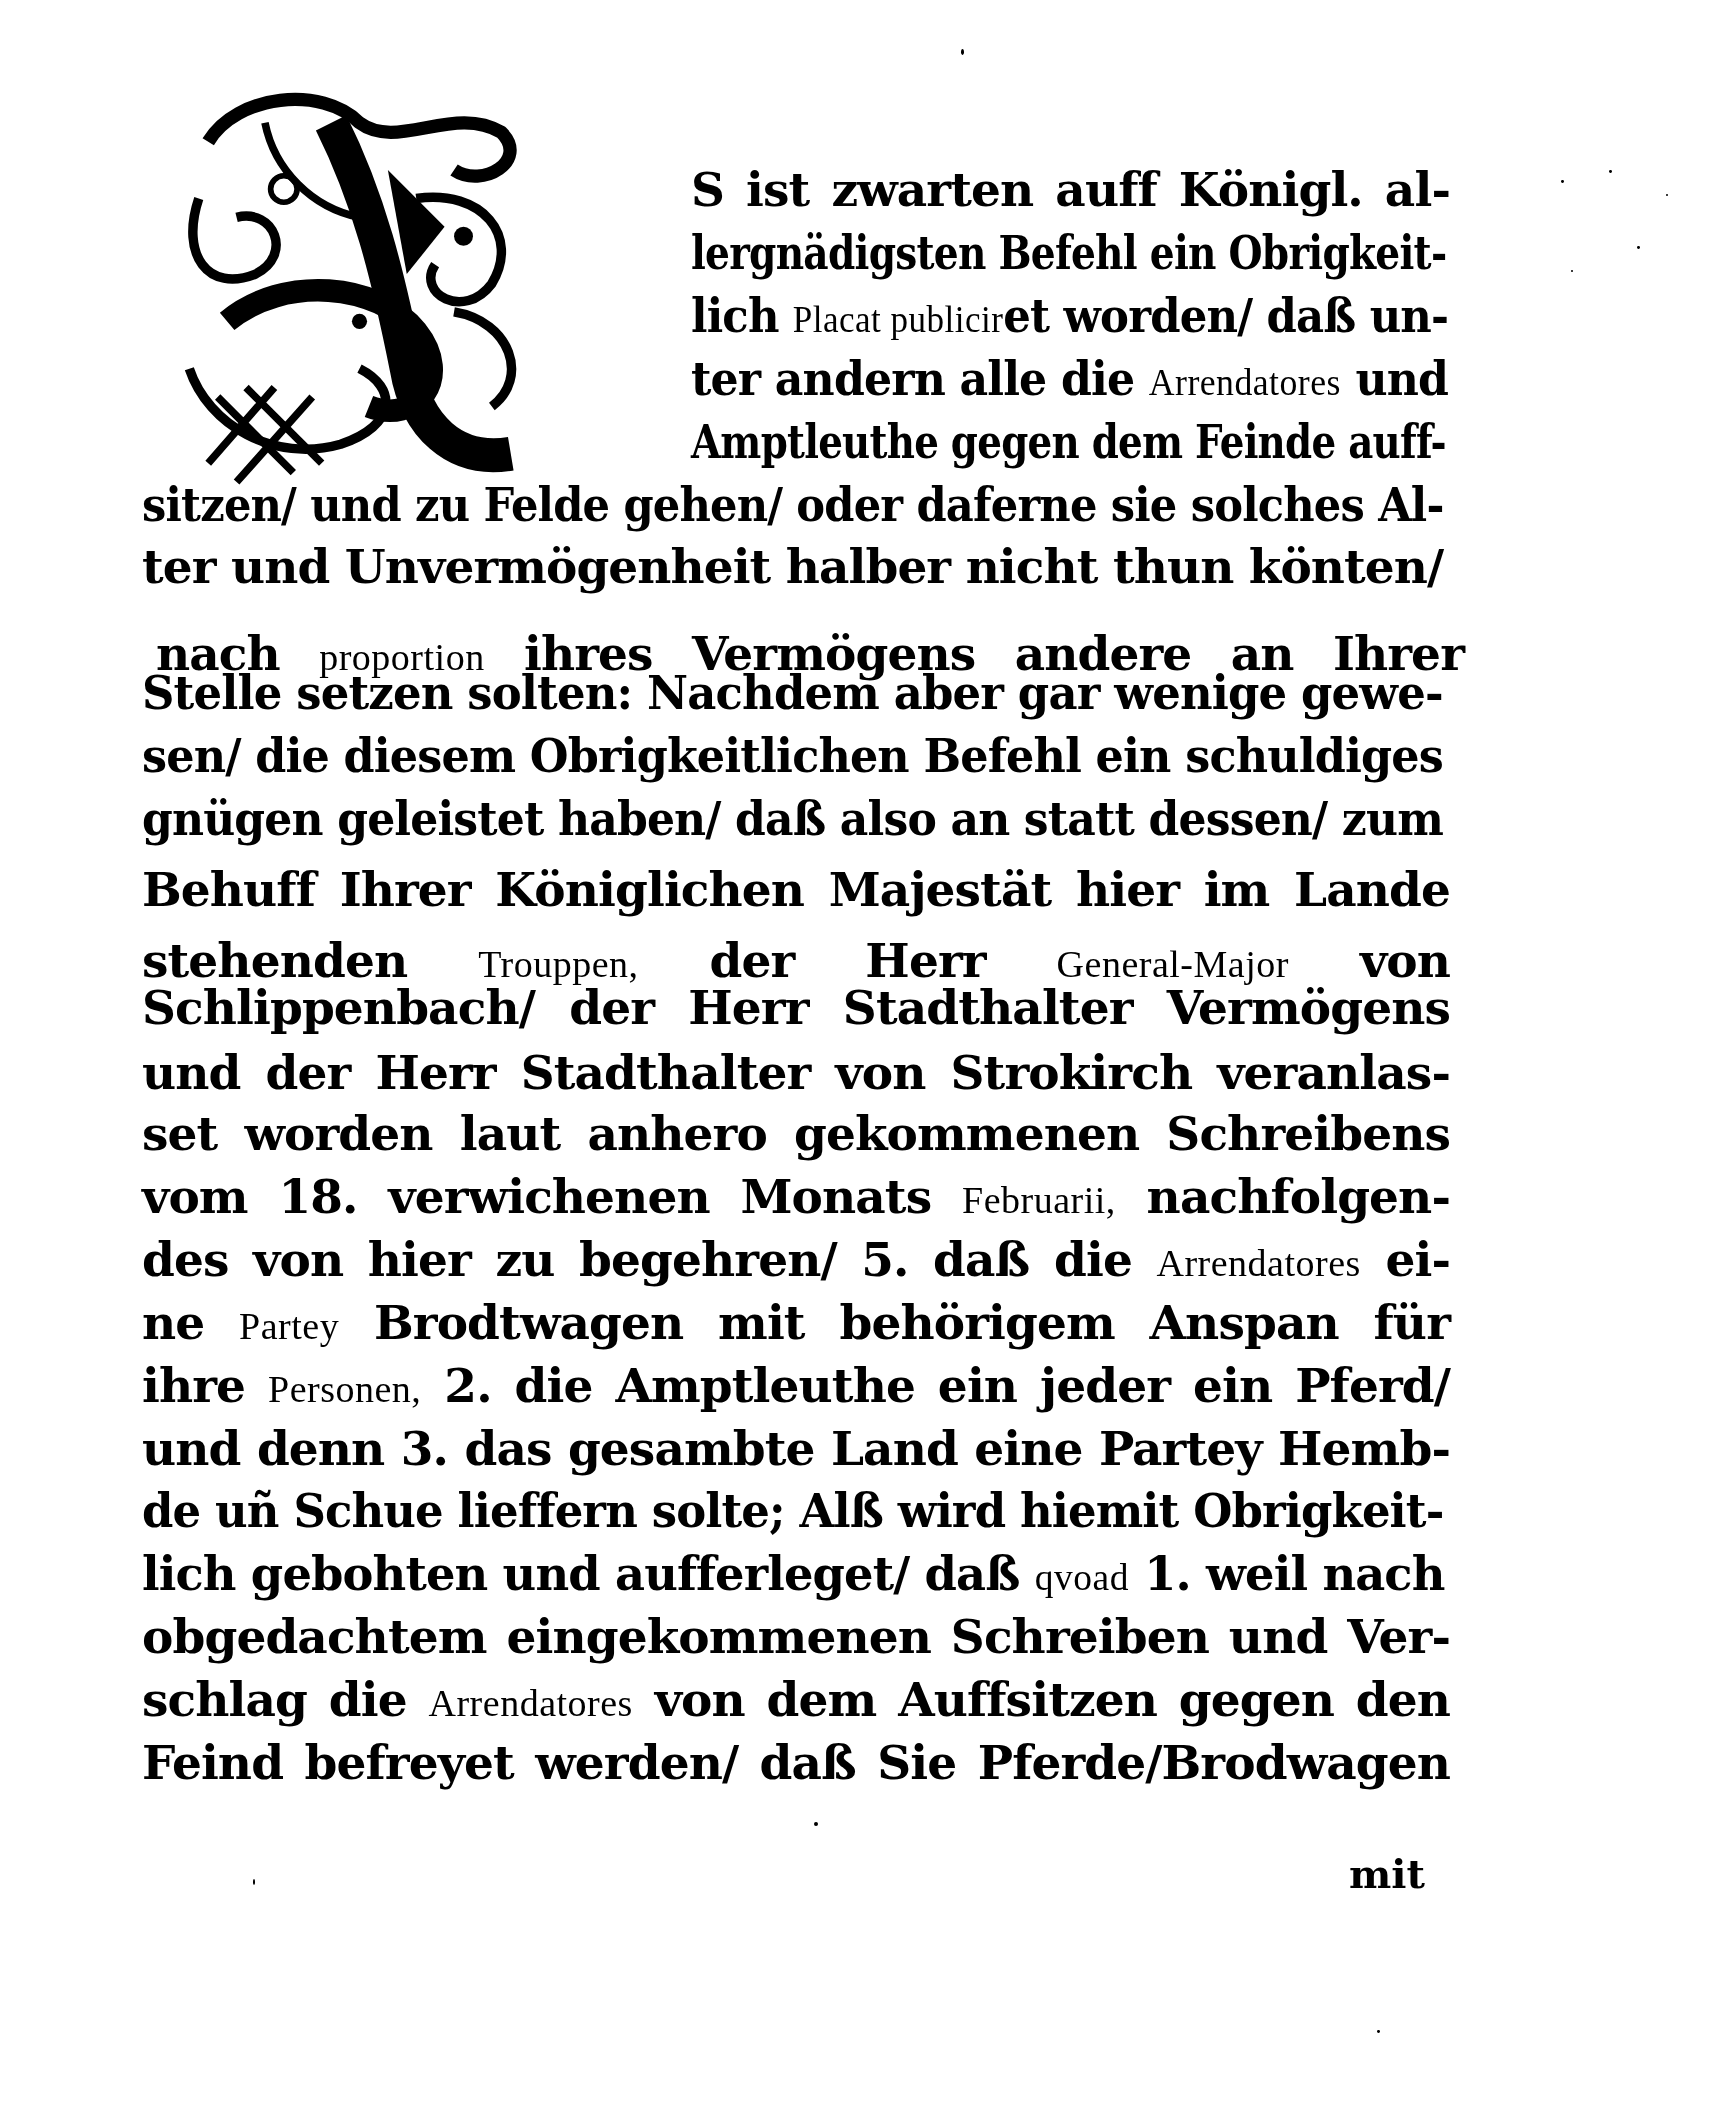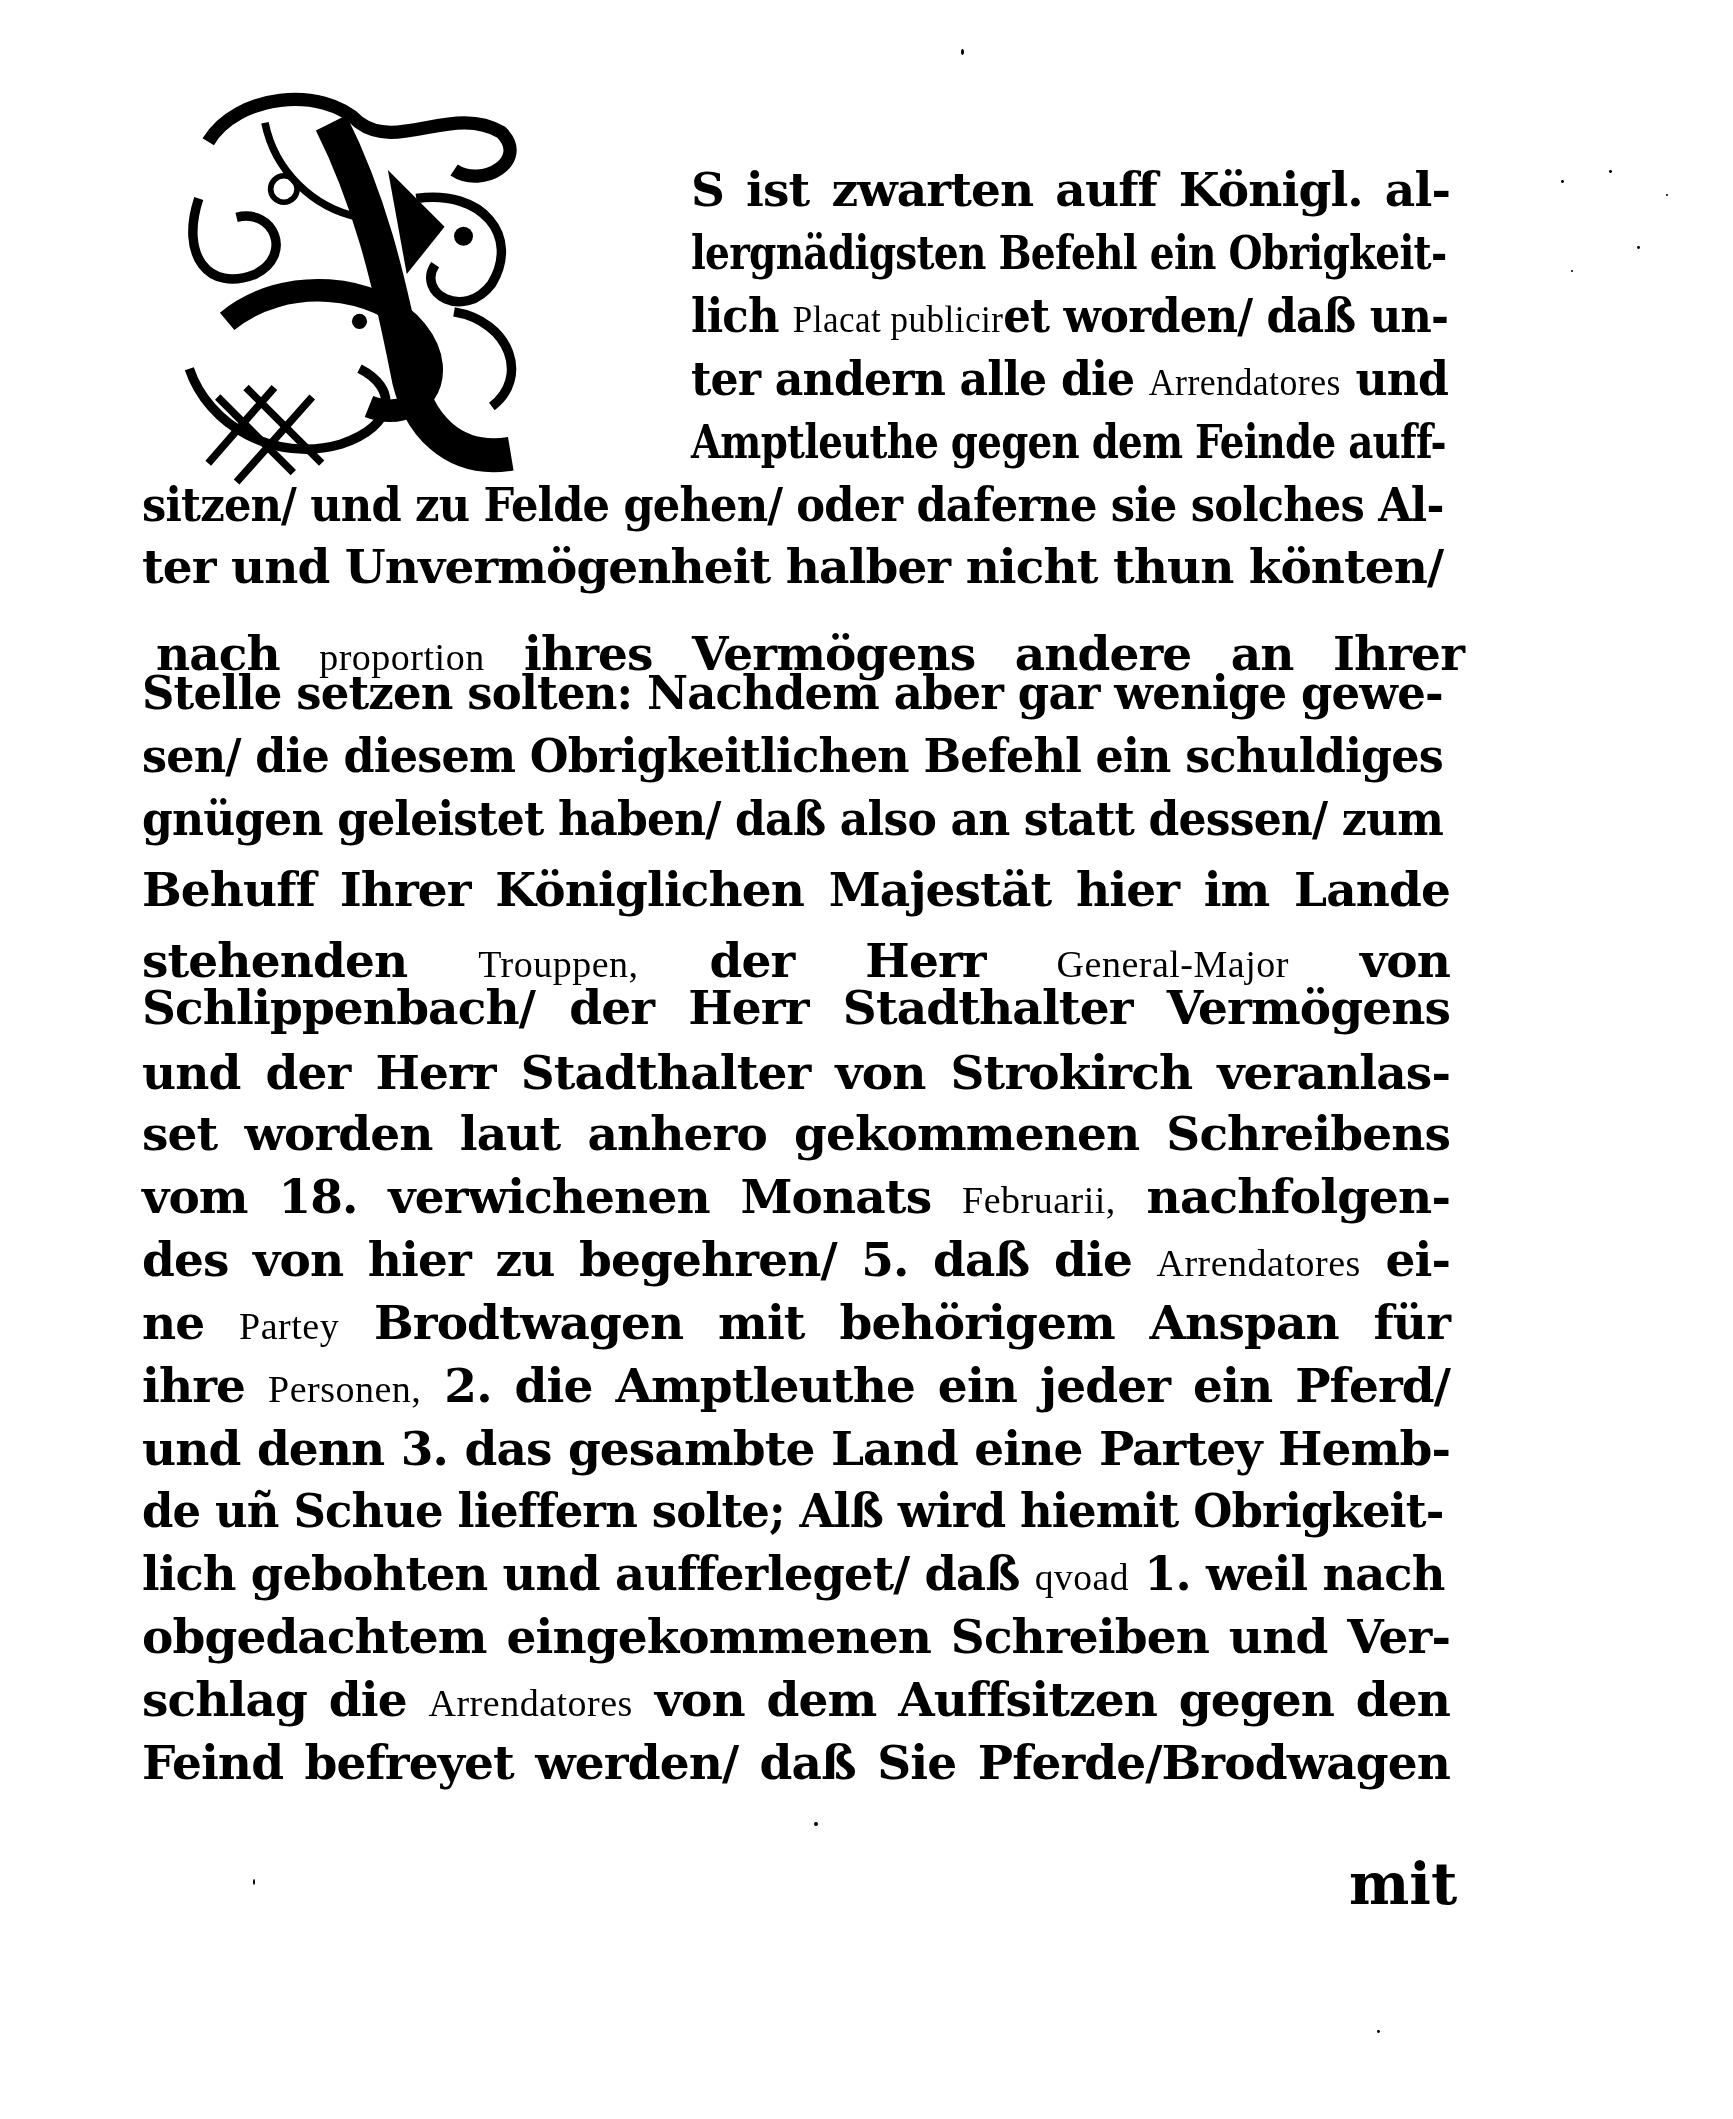--- a/index.html
+++ b/index.html
@@ -10,21 +10,21 @@
   }
   .initial svg { width: 100%; height: 100%; }
   .line {
     position: absolute; white-space: nowrap;
     font-family: "DejaVu Serif", serif; font-weight: bold;
     font-size: 47px; line-height: 57px; letter-spacing: -0.9px;
     transform-origin: left top;
   }
   .latin { font-family: "Liberation Serif", serif; font-weight: normal; font-size: 38px; letter-spacing: 0.5px; }
   .justify { text-align: justify; text-align-last: justify; }
-  .catch { position: absolute; font-family: "DejaVu Serif", serif; font-weight: bold; font-size: 57px; }
+  .catch { position: absolute; font-family: "DejaVu Serif", serif; font-weight: bold; font-size: 40px; }
   .speck { position: absolute; background: #000; border-radius: 50%; }
 </style>
 </head>
 <body>
 
 <div class="page">
 
   <div class="initial">
     <svg viewBox="0 0 400 440" xmlns="http://www.w3.org/2000/svg">
       <rect x="0" y="0" width="400" height="440" fill="#fff"></rect>

